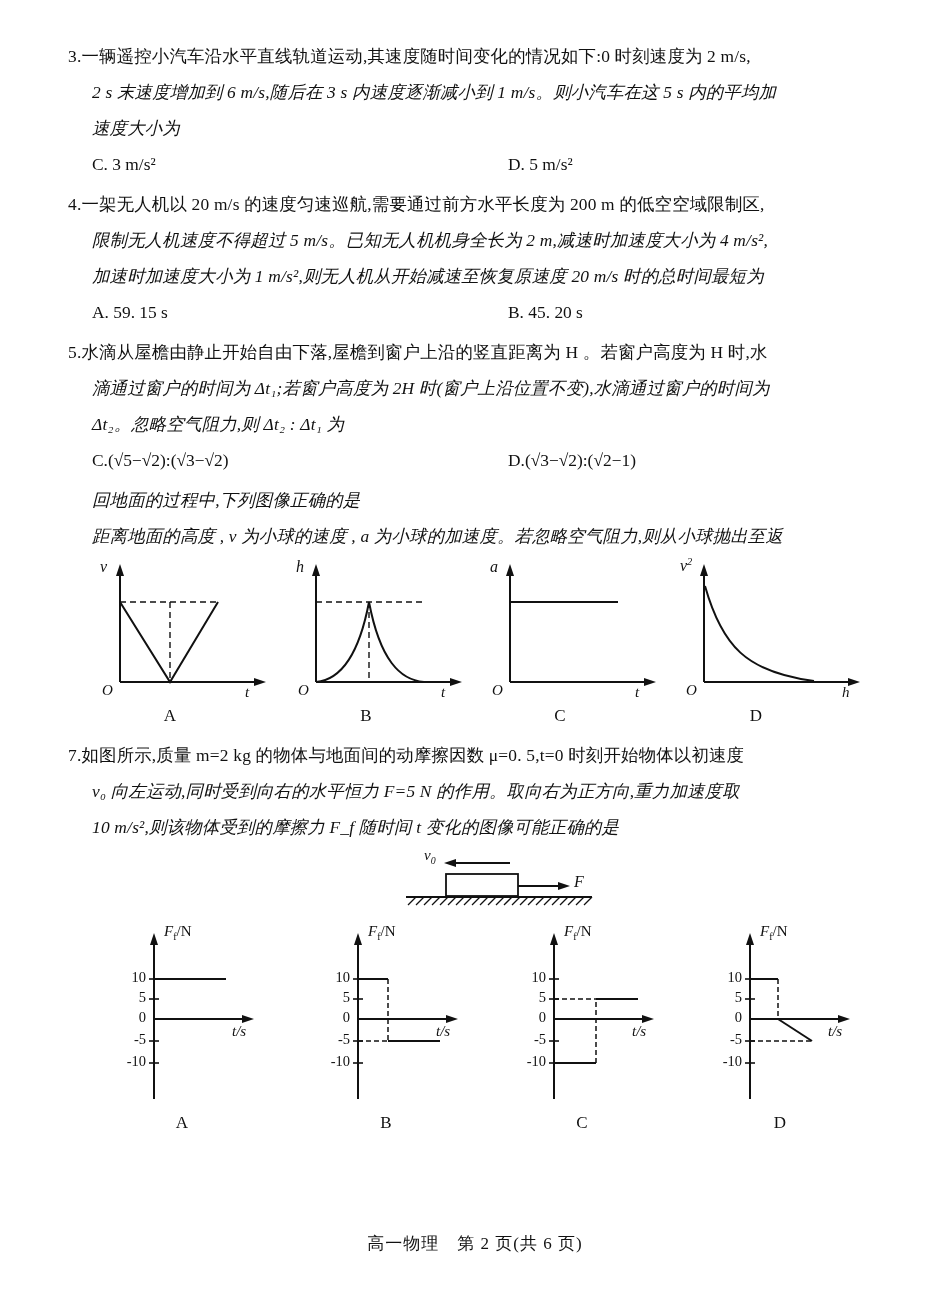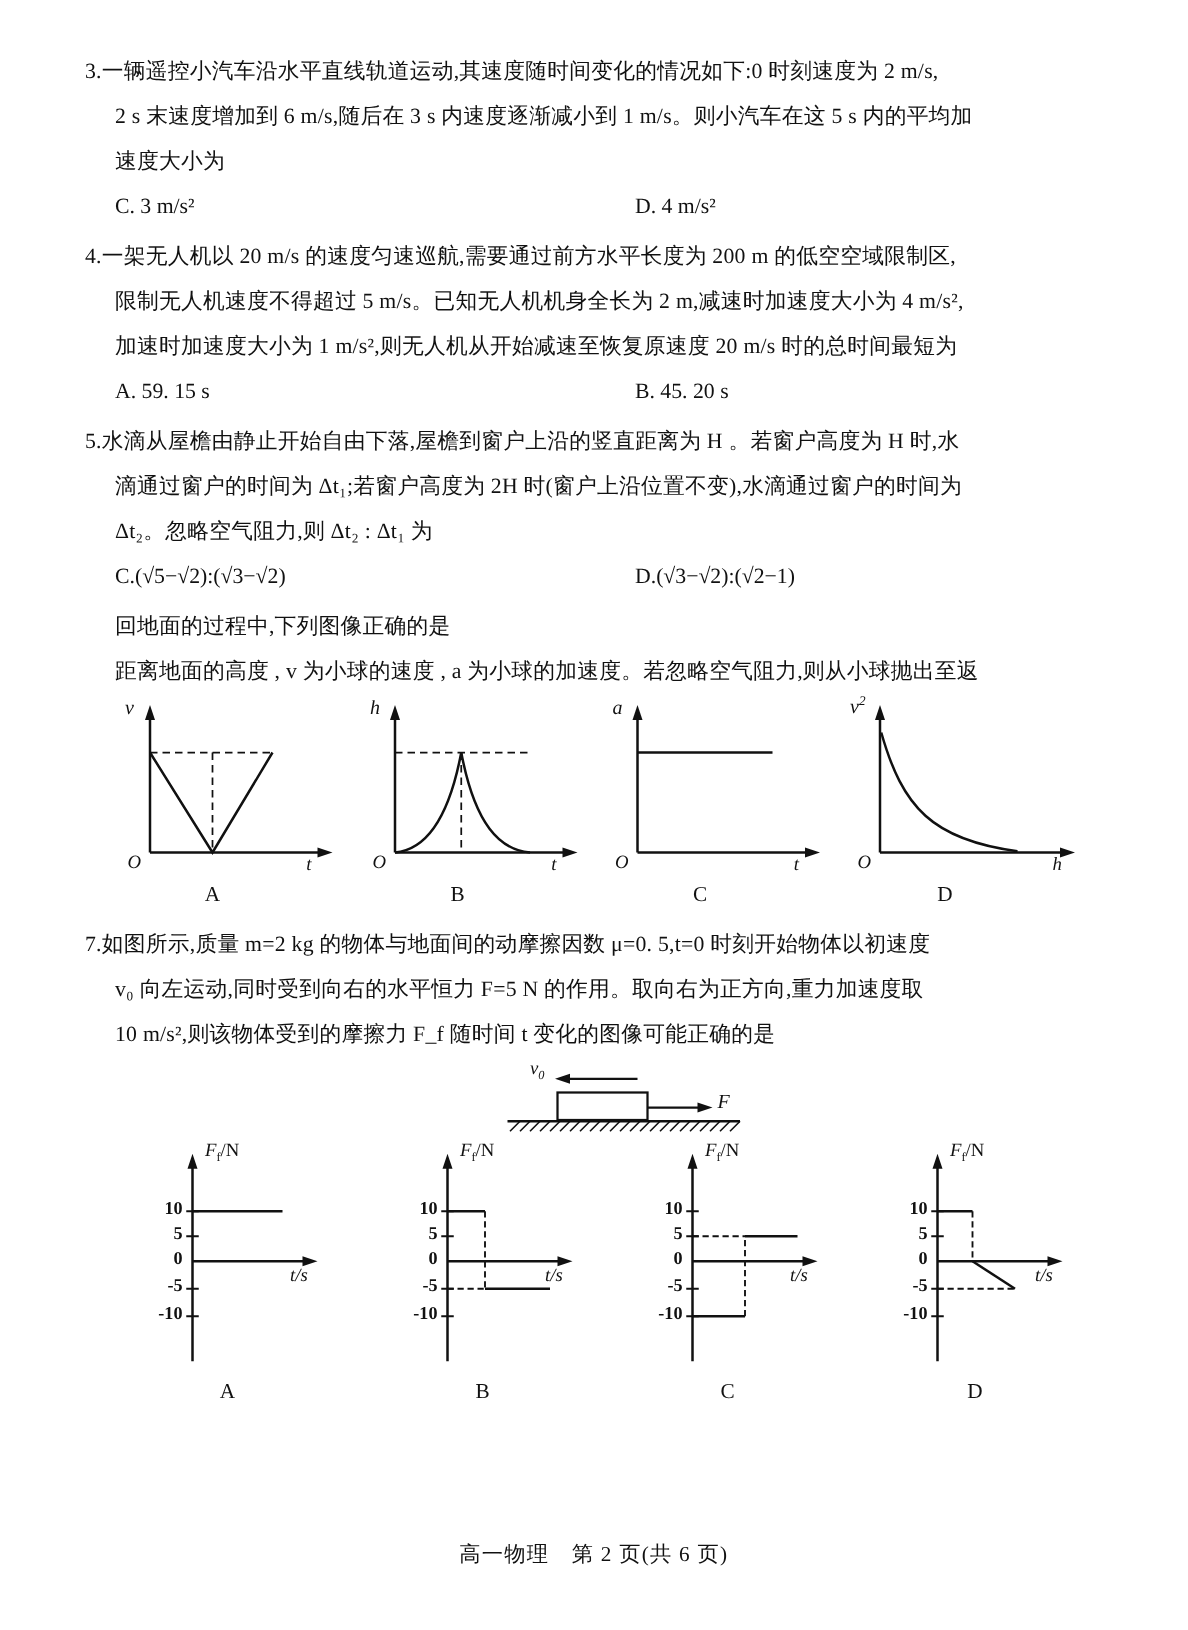--- a/index.html
+++ b/index.html
@@ -36,20 +36,21 @@
     font-size: 17.4px;
     line-height: 36px;
     letter-spacing: 0.2px;
     white-space: nowrap;
   }
   .qline.first {
     text-indent: 0;
   }
   .qline.cont {
     padding-left: 24px;
+    font-style: italic;
   }
   .num {
     display: inline-block;
   }
   .opts {
     position: relative;
     height: 36px;
     padding-left: 24px;
     font-size: 17.4px;
     line-height: 36px;
@@ -78,21 +79,21 @@
   }
   .axlabel {
     position: absolute;
     font-size: 15px;
     font-style: italic;
     font-family: "Liberation Serif", serif;
   }
   .ticklabel {
     position: absolute;
     font-size: 14.5px;
-    font-weight: bold;
+    font-weight: normal;
     font-family: "Liberation Serif", serif;
     text-align: right;
   }
 
   
   .footer {
     position: absolute;
     left: 0;
     top: 1232px;
     width: 950px;
@@ -110,21 +111,21 @@
 <div class="content">
 
   <div class="question">
     <div class="qline first">
       <span class="num">3.</span><span>一辆遥控小汽车沿水平直线轨道运动,其速度随时间变化的情况如下:0 时刻速度为 2 m/s,</span>
     </div>
     <div class="qline cont">2 s 末速度增加到 6 m/s,随后在 3 s 内速度逐渐减小到 1 m/s。则小汽车在这 5 s 内的平均加</div>
     <div class="qline cont">速度大小为</div>
     <div class="opts">
       <span class="optC">C. 3 m/s²</span>
-      <span class="optD">D. 4 m/s²</span>
+      <span class="optD">D. 5 m/s²</span>
     </div>
   </div>
 
   <div class="question">
     <div class="qline first">
       <span class="num">4.</span><span>一架无人机以 20 m/s 的速度匀速巡航,需要通过前方水平长度为 200 m 的低空空域限制区,</span>
     </div>
     <div class="qline cont">限制无人机速度不得超过 5 m/s。已知无人机机身全长为 2 m,减速时加速度大小为 4 m/s²,</div>
     <div class="qline cont">加速时加速度大小为 1 m/s²,则无人机从开始减速至恢复原速度 20 m/s 时的总时间最短为</div>
     <div class="opts">
@@ -268,21 +269,21 @@
           <line x1="184" y1="56" x2="192" y2="48"></line>
               <line x1="192" y1="56" x2="200" y2="48"></line>
           <line x1="200" y1="56" x2="208" y2="48"></line>
         </g>
       </svg>
       <span class="axlabel" style="left:40px;top:-2px;font-size:15px;"><i>v</i><span class="sub">0</span></span>
       <span class="axlabel" style="left:190px;top:24px;font-size:16px;">F</span>
     </div>
   </div>
 
-  <div class="figrow" style="height:215px;">
+  <div class="figrow" style="height:215px;margin-top:10px;">
 
     <div class="figcell" style="left:18px;width:200px;">
       <svg width="200" height="180" viewBox="0 0 200 180">
 
         <line x1="68" y1="10" x2="68" y2="168" stroke="#111" stroke-width="2"></line>
         <polygon points="68,2 64,14 72,14" fill="#111"></polygon>
 
         <line x1="68" y1="88" x2="158" y2="88" stroke="#111" stroke-width="2"></line>
         <polygon points="168,88 156,84 156,92" fill="#111"></polygon>
 

